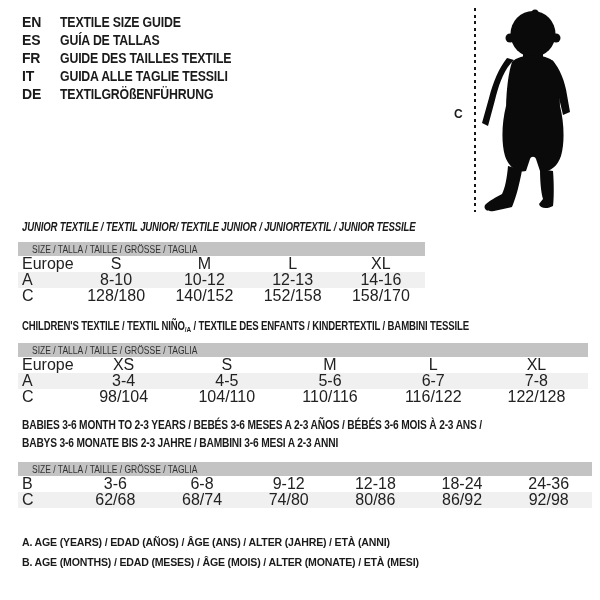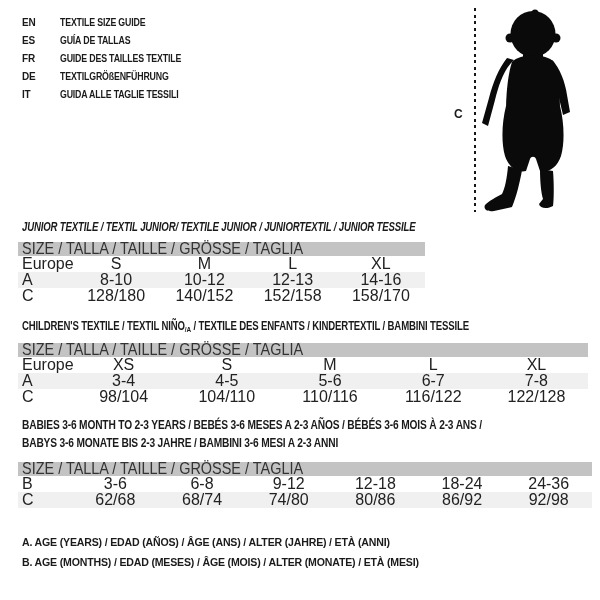--- a/index.html
+++ b/index.html
@@ -8,21 +8,21 @@
 
   
   .sx80,.sx85,.sx88,.sx92{display:inline-block;transform-origin:0 50%;white-space:nowrap;}
   .sx80{transform:scaleX(.80);}
   .sx85{transform:scaleX(.85);}
   .sx88{transform:scaleX(.88);}
   .sx92{transform:scaleX(.92);}
 
   
   .lang-list{position:absolute;left:22px;top:13px;}
-  .lang-row{display:flex;height:18px;align-items:center;font-weight:bold;font-size:10px;letter-spacing:-0.2px;}
+  .lang-row{display:flex;height:18px;align-items:center;font-weight:bold;font-size:14px;letter-spacing:-0.2px;}
   .lang-row .code{width:38px;}
 
   
   .height-line{position:absolute;left:474px;top:8px;width:2px;height:204px;
     background:repeating-linear-gradient(to bottom,#161616 0 3px,transparent 3px 6.5px);}
   .fig-c{position:absolute;left:454px;top:107px;font-size:12px;font-weight:bold;}
   .baby-svg{position:absolute;left:481px;top:6px;}
 
   
   .sec-title{position:absolute;left:22px;font-weight:bold;font-size:12px;white-space:nowrap;letter-spacing:-0.2px;}
@@ -30,22 +30,22 @@
   .t2{top:319px;}
   .t3{top:416px;line-height:18px;}
   .t3 .line{display:block;height:18px;}
   .sub{font-size:8px;position:relative;bottom:-2px;}
 
   
   .size-table{position:absolute;left:18px;}
   .tbl1{top:242px;width:407px;}
   .tbl2{top:343px;width:570px;}
   .tbl3{top:462px;width:574px;}
-  .bar{height:14px;background:#c3c3c3;display:flex;align-items:center;padding-left:4px;
-       font-size:17px;color:#333333;}
+  .bar{height:14px;background:#c3c3c3;display:flex;align-items:center;padding-left:14px;
+       font-size:10px;color:#333333;}
   .trow{display:flex;height:16px;align-items:center;font-size:16px;color:#222222;}
   .trow .lbl{width:54px;padding-left:4px;box-sizing:border-box;}
   .trow .cell{flex:1;text-align:center;}
   .shaded{background:#f0f0f0;}
 
   
   .notes{position:absolute;left:22px;top:536px;}
   .note{height:20px;font-weight:bold;font-size:11.5px;letter-spacing:-0.2px;white-space:nowrap;}
 </style>
 </head>
@@ -60,26 +60,26 @@
     </div>
     <div class="lang-row">
       <span class="code">ES</span>
       <span class="sx88">GUÍA DE TALLAS</span>
     </div>
     <div class="lang-row">
       <span class="code">FR</span>
       <span class="sx88">GUIDE DES TAILLES TEXTILE</span>
     </div>
     <div class="lang-row">
+      <span class="code">IT</span>
+      <span class="sx88">GUIDA ALLE TAGLIE TESSILI</span>
+    </div>
+    <div class="lang-row">
       <span class="code">DE</span>
       <span class="sx88">TEXTILGRÖßENFÜHRUNG</span>
-    </div>
-    <div class="lang-row">
-      <span class="code">IT</span>
-      <span class="sx88">GUIDA ALLE TAGLIE TESSILI</span>
     </div>
   </div>
 
   <div class="height-line"></div>
   <span class="fig-c">C</span>
   <svg class="baby-svg" width="115" height="206" viewBox="0 0 115 206" xmlns="http://www.w3.org/2000/svg">
     <g fill="#0a0a0a">
       <circle cx="54" cy="7" r="3.5"></circle>
       <ellipse cx="52" cy="28" rx="22.5" ry="23"></ellipse>
       <circle cx="29" cy="32" r="4.5"></circle>

